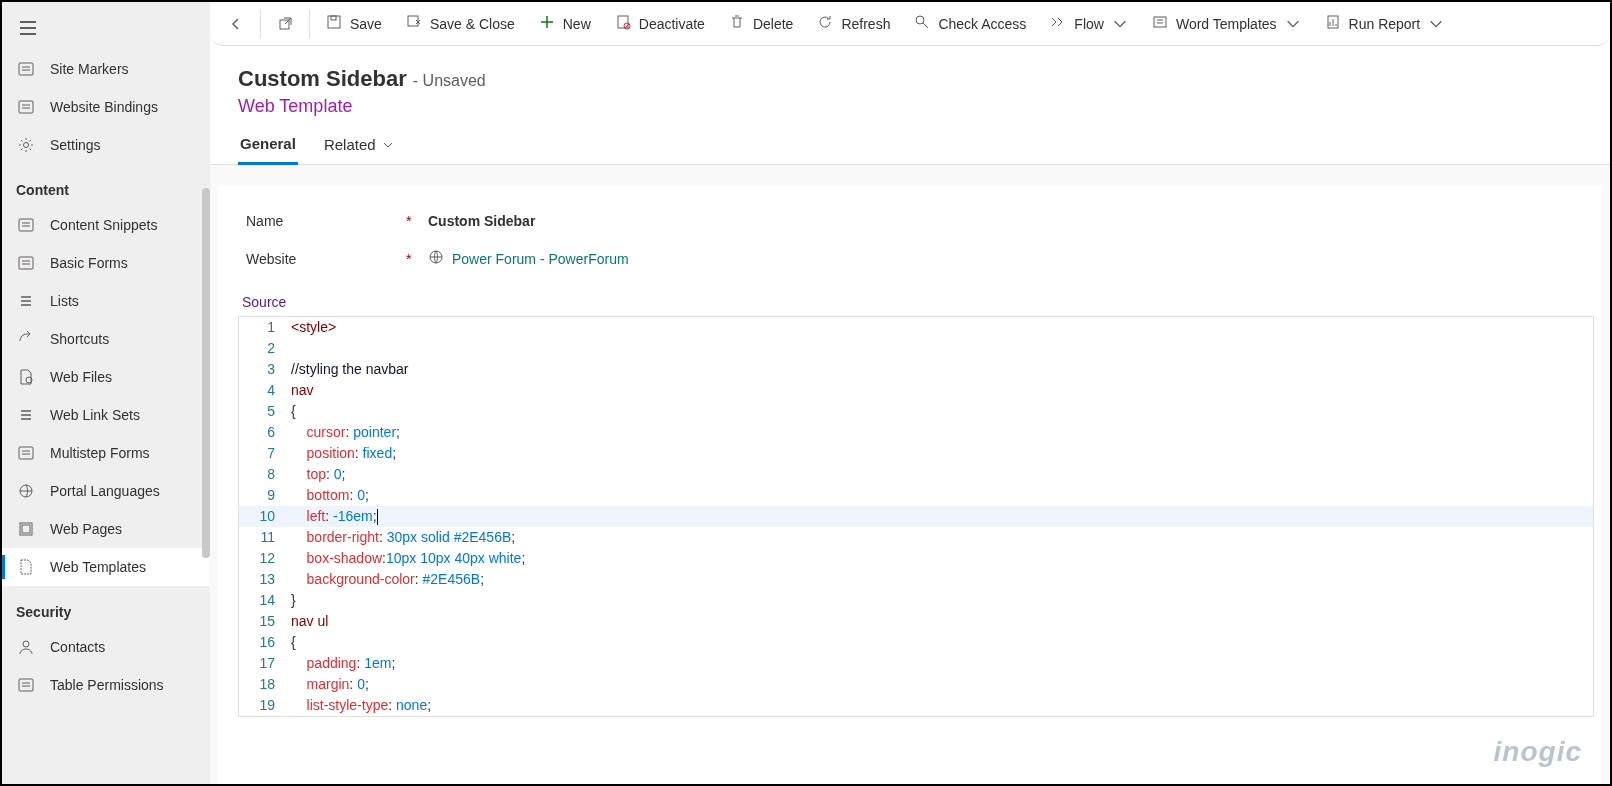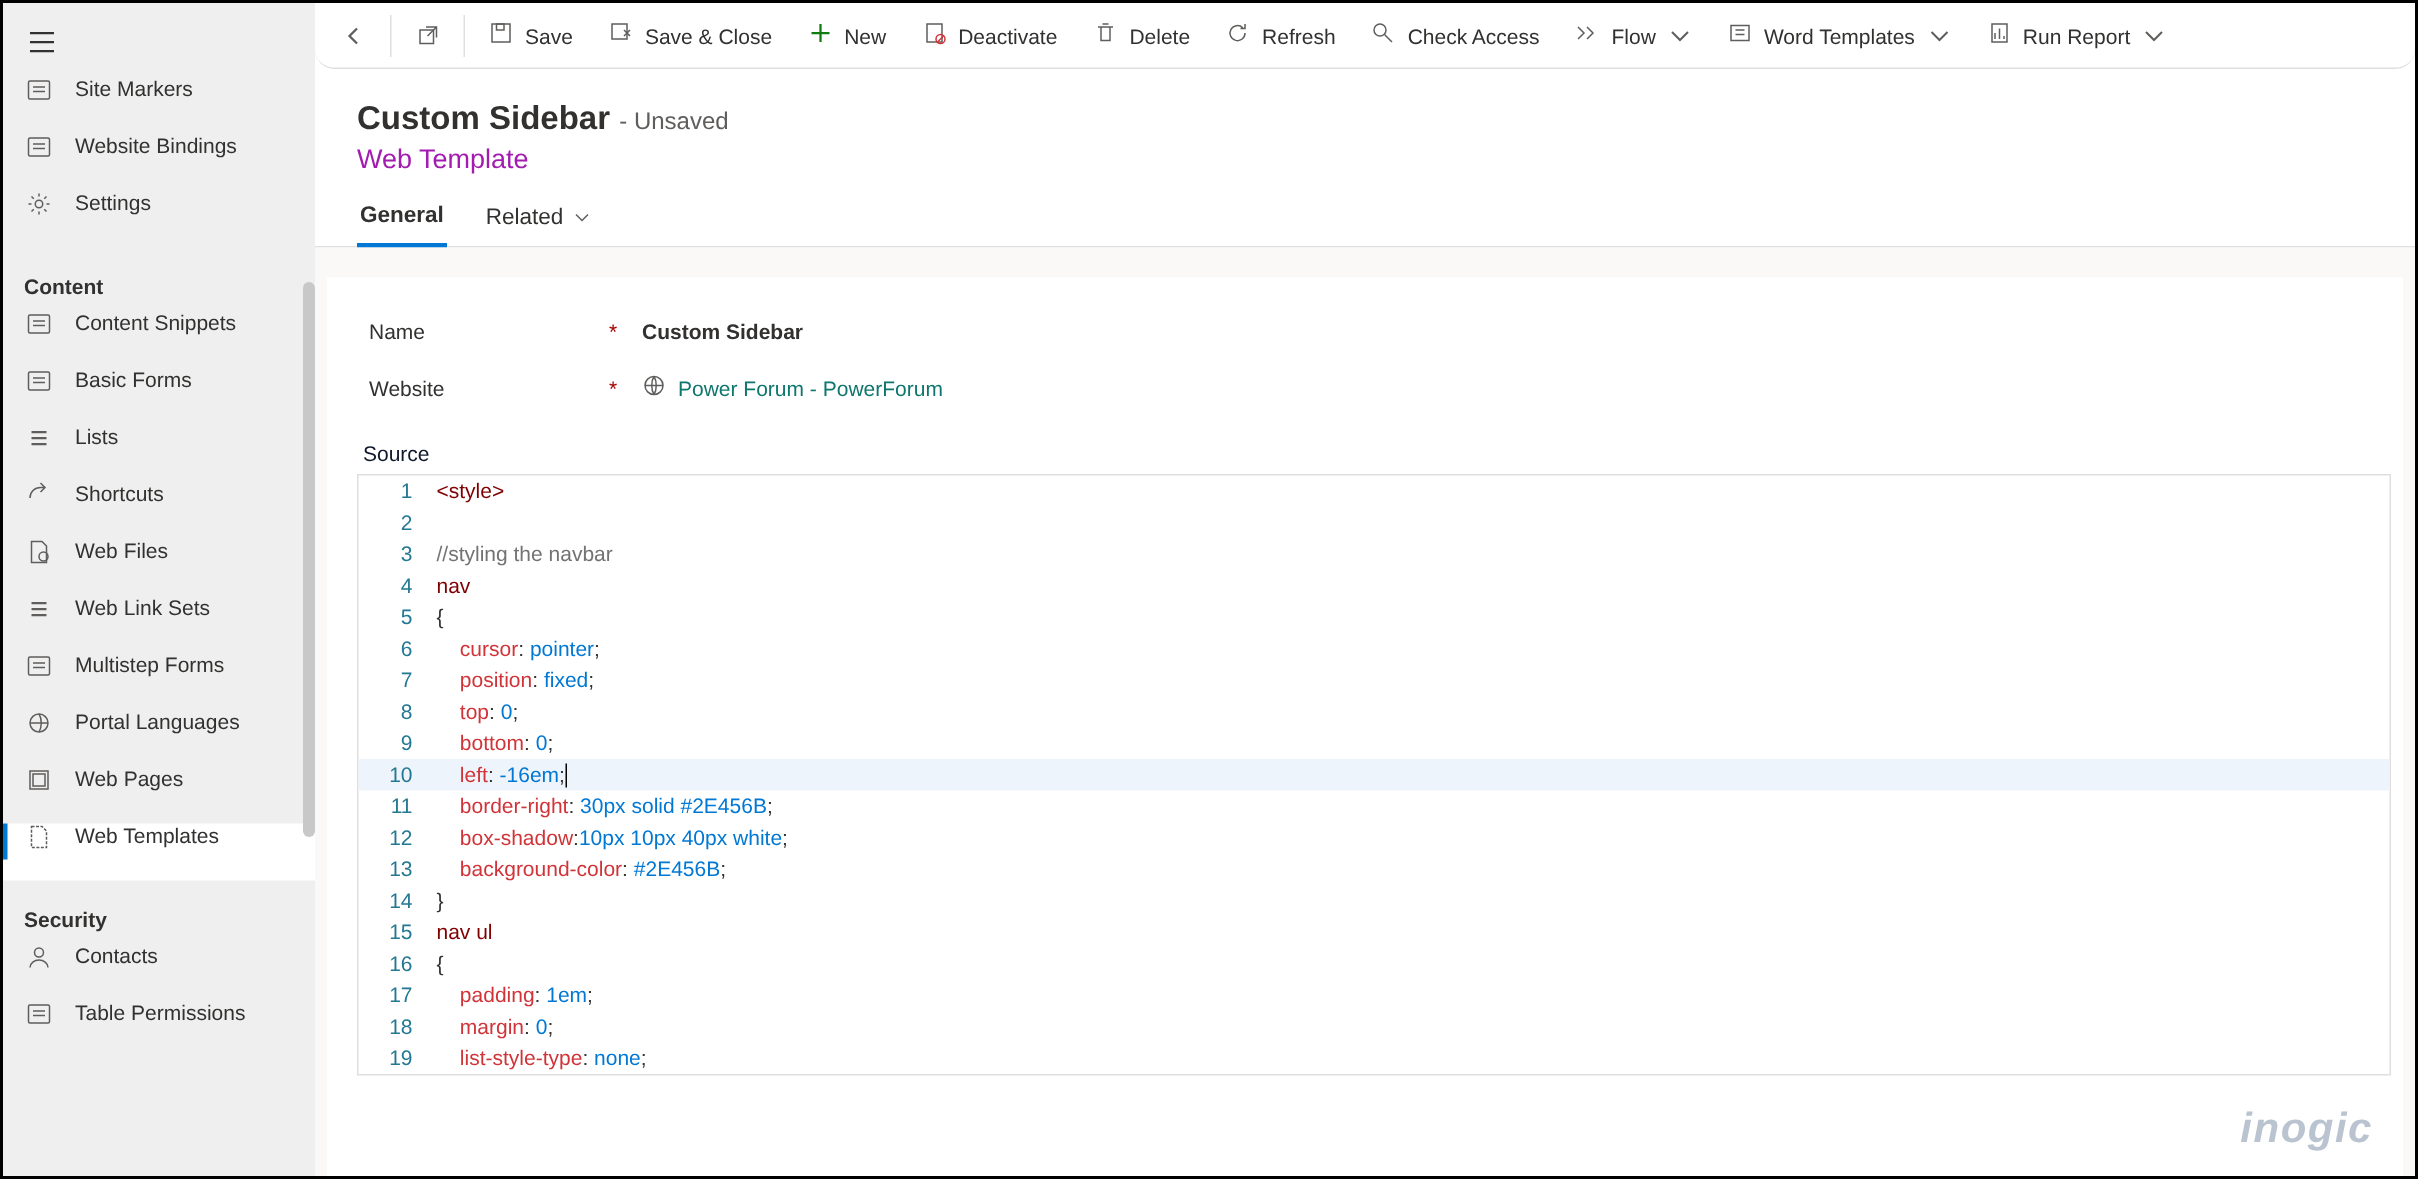--- a/index.html
+++ b/index.html
@@ -1,20 +1,20 @@
 <!DOCTYPE html>
 <html><head>
 <meta charset="utf-8">
 <style>
 * { margin:0; padding:0; box-sizing:border-box; font-family:"Segoe UI",Arial,sans-serif; }
 body { background:#fff; width:1612px; height:786px; overflow:hidden; border:2px solid #000; position:relative; }
 .sidebar { width:208px; height:100%; background:#efefef; position:absolute; left:0; top:0; padding-top:8px; overflow:hidden; }
 .hamburger { padding:8px 16px; cursor:pointer; }
 .hamburger svg { width:20px; height:20px; }
-.nav-item { display:flex; height:38px; padding:0 14px; cursor:pointer; color:#323130; font-size:14px; gap:14px; }
+.nav-item { display:flex; align-items:center; height:38px; padding:0 14px; cursor:pointer; color:#323130; font-size:14px; gap:14px; }
 .nav-item.active { background:#fff; }
 .nav-item.active::before { content:""; position:absolute; left:0; width:3px; height:24px; background:#0078d4; }
 .nav-item .icon { width:20px; display:flex; justify-content:center; color:#605e5c; }
 .section-head { font-size:14px; font-weight:600; color:#323130; padding:18px 14px 8px; }
 .scrollbar { position:absolute; right:0; top:186px; width:8px; height:370px; background:#c8c8c8; border-radius:4px; }
 .main { position:absolute; left:208px; right:0; top:0; bottom:0; display:flex; flex-direction:column; background:#fff; }
 .cmdbar { height:44px; border-bottom:1px solid #e1dfdd; display:flex; align-items:center; padding:0 8px; gap:4px;border-radius:13px; }
 .cmdbar .btn { display:flex; align-items:center; gap:8px; height:36px; padding:0 10px; cursor:pointer; color:#323130; font-size:14px; border:none; background:none; }
 .cmdbar .divider { width:1px; height:28px; background:#e1dfdd; margin:0 2px; }
 .cmdbar .btn svg { width:16px; height:16px; }
@@ -26,28 +26,28 @@
 .tabs { display:flex; gap:24px; padding:18px 28px 0; border-bottom:1px solid #e1dfdd; }
 .tab { font-size:15px; color:#323130; padding:0 2px 10px; cursor:pointer; display:flex; align-items:center; gap:6px; }
 .tab.active { font-weight:600; border-bottom:3px solid #0078d4; margin-bottom:-1px; }
 .form-area { background:#faf9f8; flex:1; overflow:auto; padding:20px 0 0 0; }
 .form-inner { background:#fff; margin:0 8px; padding:18px 0 0 0; min-height:100%; }
 .form-row { display:flex; align-items:center; padding:10px 28px; gap:10px; }
 .form-row .label { width:150px; font-size:14px; color:#323130; }
 .form-row .req { color:#a80000; width:12px; font-size:14px; }
 .form-row .value { font-size:14px; font-weight:600; color:#323130; }
 .form-row .link { color:#0f766e; font-weight:400; display:flex; align-items:center; gap:8px; }
-.source-label { font-size:14px; color:#0f172a; padding:4px 0 4px 24px; }
+.source-label { font-size:14px; color:#4c1d95; padding:4px 0 4px 24px; }
 .code-editor { border:1px solid #e1dfdd; margin:2px 8px 0 20px; font-family:Consolas,monospace; font-size:14px; }
 .code-line { display:flex; min-height:21px; line-height:21px; }
 .code-line.current { background:#eef4fb; }
 .gutter { width:44px; text-align:right; padding-right:8px; color:#237893; user-select:none; }
 .code { white-space:pre; padding-left:8px; }
 .tk-tag { color:#800000; }
-.tk-comment { color:#737373; }
+.tk-comment { color:#0f172a; }
 .tk-sel { color:#800000; }
 .tk-prop { color:#d13438; }
 .tk-val { color:#0078d4; }
 .tk-punc { color:#333; }
 .caret { display:inline-block; width:1px; height:16px; background:#000; vertical-align:middle; }
 .watermark { position:absolute; right:28px; bottom:16px; font-size:28px; color:#b9c4d0; font-weight:600; letter-spacing:1px; font-style:italic; }
 </style>
 </head>
 <body>
 

